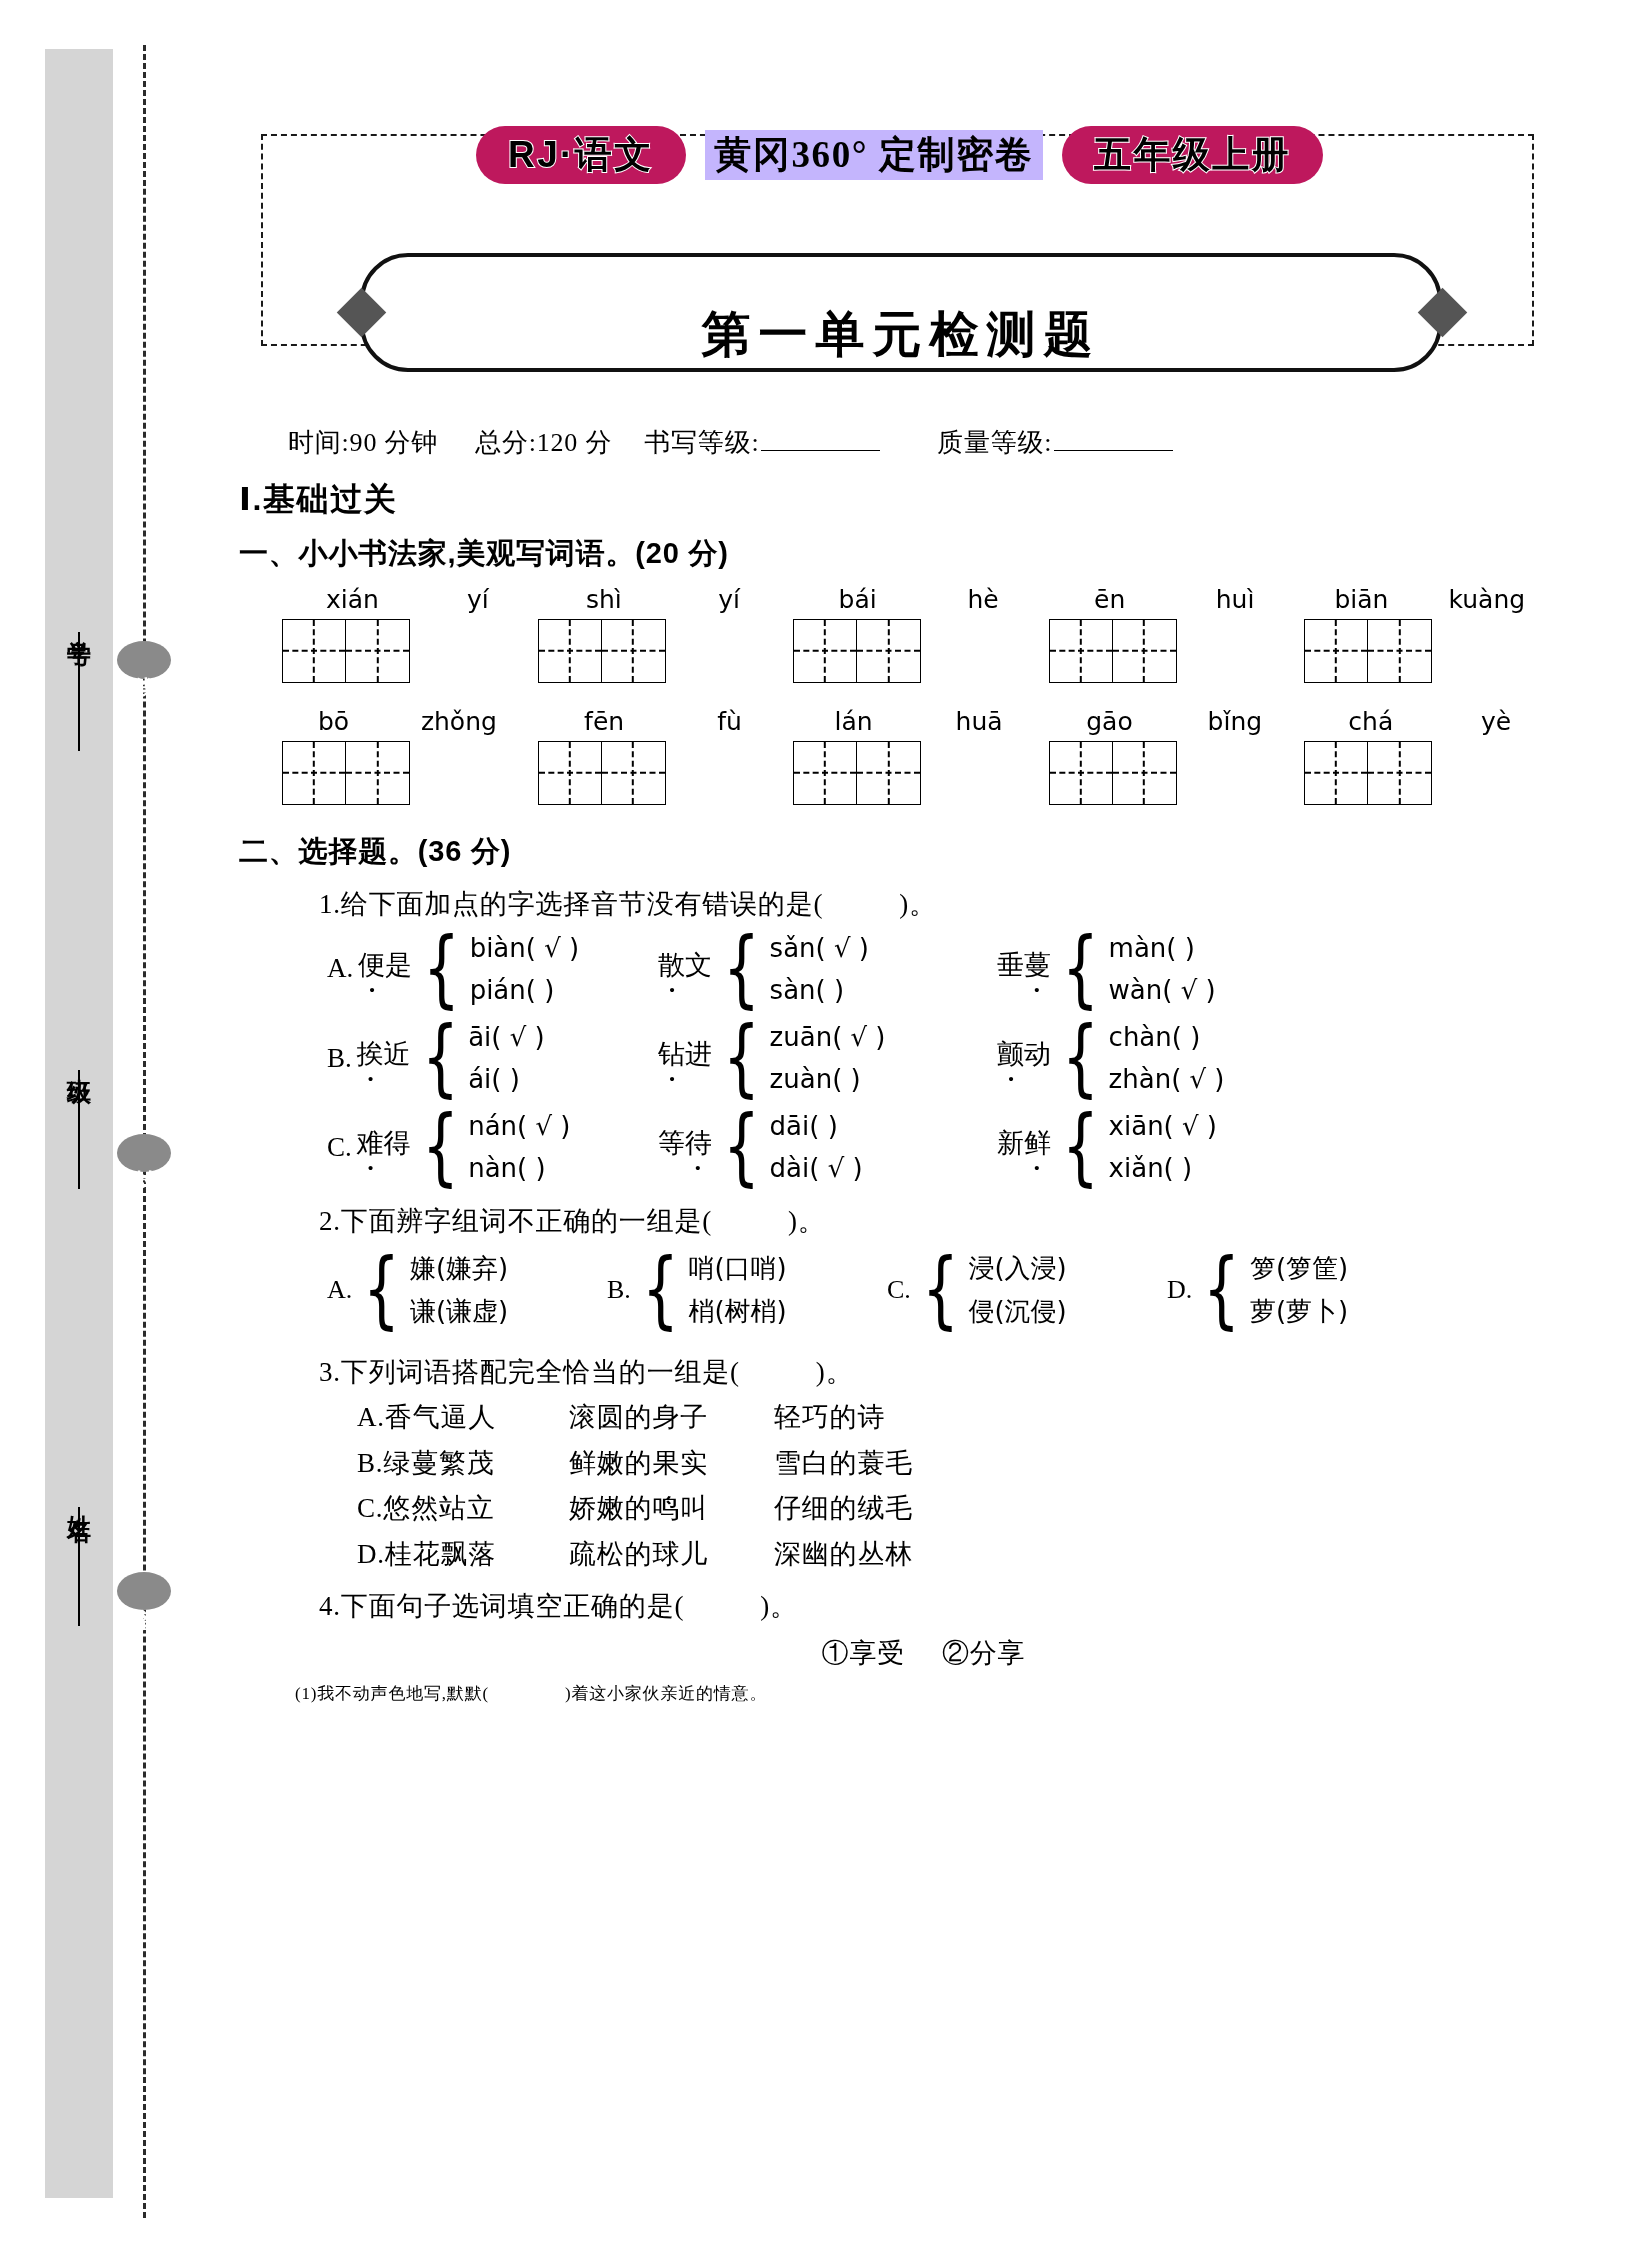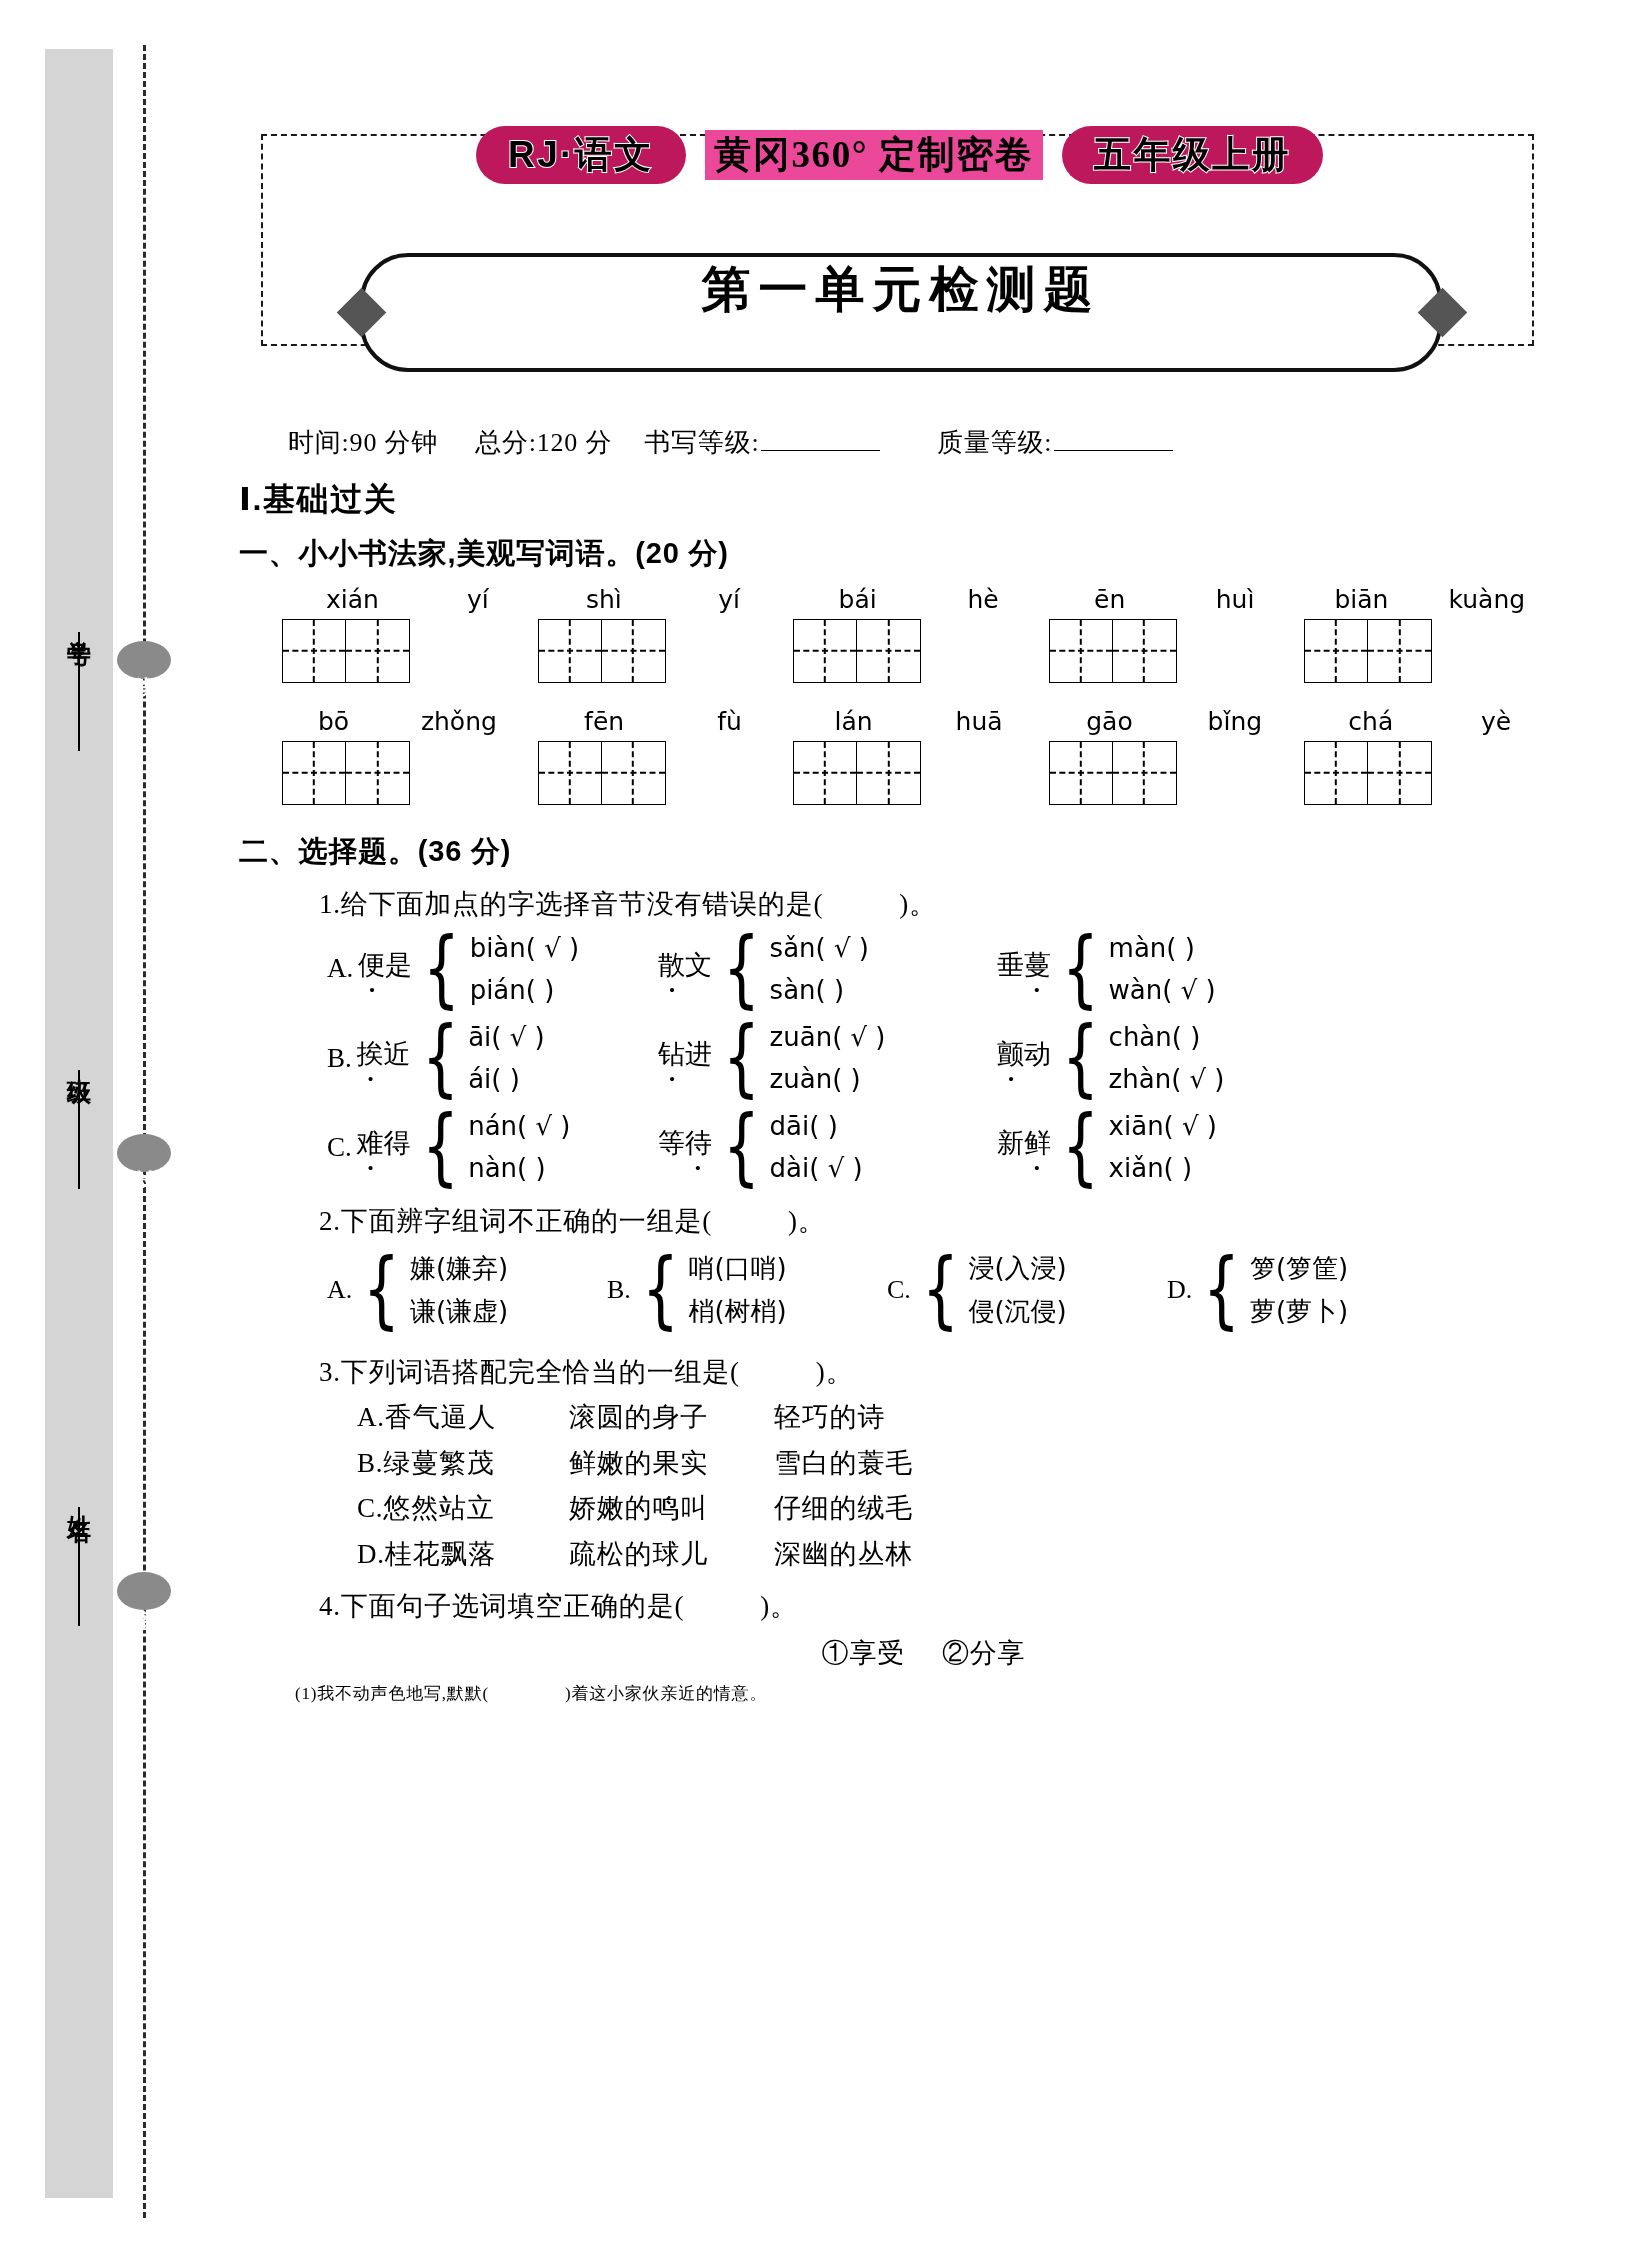--- a/index.html
+++ b/index.html
@@ -82,32 +82,32 @@
     white-space:nowrap;
     line-height:1.15;
   }
   .header-mid {
     font-size:37px;
     font-weight:bold;
     letter-spacing:1.6px;
     font-family:"Liberation Serif","DejaVu Serif",serif;
     white-space:nowrap;
     padding:0 9.6px;
-    background:#ec4899;
+    background:#c4b5fd;
   }
 
   
   .title-banner {
     position:absolute;
     left:360px; top:253px;
     width:1082px; height:119px;
     border:4px solid #111;
     border-radius:48px;
     background:#ffffff;
-    display:flex; align-items:flex-start; justify-content:center;
+    display:flex; align-items:flex-end; justify-content:center;
     z-index:5;
   }
   .title-banner .title-text {
     font-size:49px;
     font-weight:bold;
     letter-spacing:8px;
     font-family:"Liberation Serif","DejaVu Serif",serif;
   }
   .diamond {
     position:absolute;

